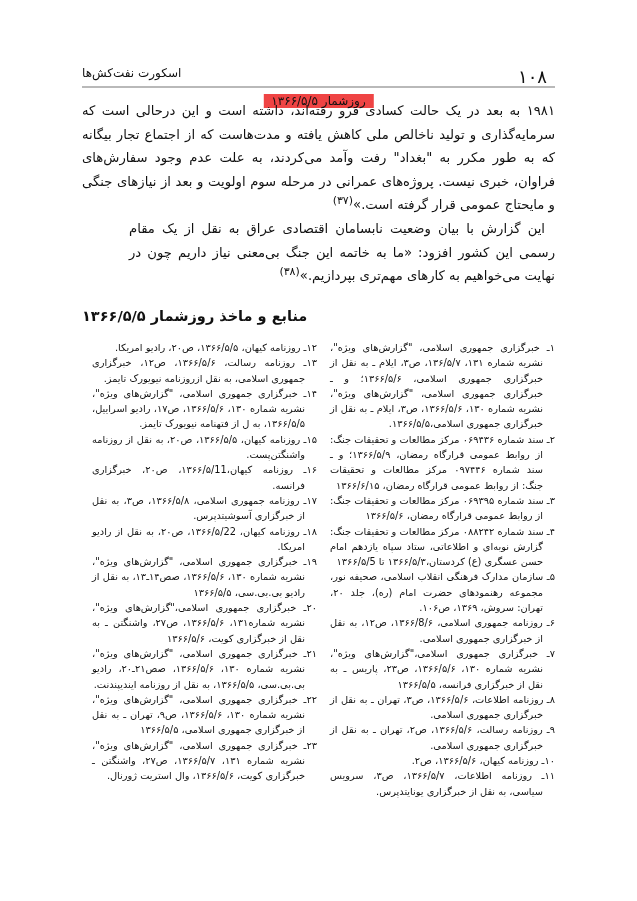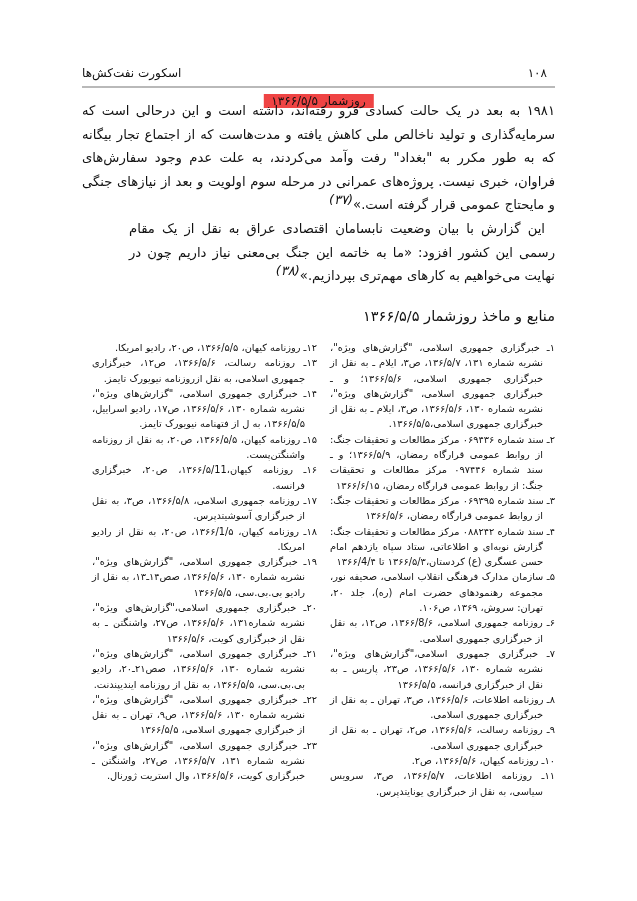--- a/index.html
+++ b/index.html
@@ -1,30 +1,30 @@
 <!DOCTYPE html>
 <html><head>
 <meta charset="utf-8">
 <style>
   html, body { margin: 0; padding: 0; background: #ffffff; }
   body { width: 637px; height: 901px; position: relative; overflow: hidden; font-family: "DejaVu Sans", sans-serif; color: #111; }
   .page { position: absolute; left: 0; top: 0; width: 637px; height: 901px; background: #fff; }
 
   .header { position: absolute; left: 82px; top: 62px; width: 473px; height: 30px; }
-  .page-num { position: absolute; right: 8px; top: 4px; font-size: 12px; direction: rtl; }
+  .page-num { position: absolute; right: 8px; top: 4px; font-size: 18px; direction: rtl; }
   .book-title { position: absolute; left: 0; top: 4px; font-size: 12px; direction: rtl; }
   .header-rule { position: absolute; left: 0; right: 0; top: 24px; height: 0; border-top: 2px solid #b9b9b9; }
   .running-date { position: absolute; left: 50%; transform: translateX(-50%); top: 32px; background: #ef4444; padding: 0 8px; font-size: 12px; direction: rtl; white-space: nowrap; }
 
   .body-text { position: absolute; left: 82px; top: 99px; width: 473px; direction: rtl; text-align: justify; font-size: 13.2px; line-height: 23.6px; }
   .body-text p { margin: 0; text-align-last: right; }
   .body-text p.indent { text-indent: 10px; margin-left: 47px; }
-  sup.fn { font-size: 13px; vertical-align: super; line-height: 0; font-style: italic; }
+  sup.fn { font-size: 11px; vertical-align: super; line-height: 0; }
 
-  .refs-title { position: absolute; left: 82px; top: 308px; width: 473px; text-align: right; direction: rtl; font-weight: normal; font-size: 14.5px; }
+  .refs-title { position: absolute; left: 82px; top: 308px; width: 473px; text-align: left; direction: rtl; font-weight: bold; font-size: 14.5px; }
 
   .col { position: absolute; top: 340px; width: 225px; direction: rtl; font-size: 9.8px; line-height: 15.3px; text-align: justify; }
   .col-right { right: 82px; }
   .col-left { left: 92px; }
   .ref { margin: 0; padding-right: 12px; text-indent: -12px; text-align-last: right; }
 </style>
 </head>
 <body>
 
 <div class="page">
@@ -40,38 +40,38 @@
     <p><span>۱۹۸۱ به بعد در یک حالت کسادی فرو رفته‌اند، داشته است و این درحالی است که سرمایه‌گذاری و تولید ناخالص ملی کاهش یافته و مدت‌هاست که از اجتماع تجار بیگانه که به طور مکرر به "بغداد" رفت وآمد می‌کردند، به علت عدم وجود سفارش‌های فراوان، خبری نیست. پروژه‌های عمرانی در مرحله سوم اولویت و بعد از نیازهای جنگی و مایحتاج عمومی قرار گرفته است.»</span><sup class="fn">(۳۷)</sup></p>
     <p class="indent"><span>این گزارش با بیان وضعیت نابسامان اقتصادی عراق به نقل از یک مقام رسمی این کشور افزود: «ما به خاتمه این جنگ بی‌معنی نیاز داریم چون در نهایت می‌خواهیم به کارهای مهم‌تری بپردازیم.»</span><sup class="fn">(۳۸)</sup></p>
   </div>
 
   <div class="refs-title">منابع و ماخذ روزشمار ۱۳۶۶/۵/۵</div>
 
   <div class="col col-right">
     <p class="ref">۱ـ خبرگزاری جمهوری اسلامی، "گزارش‌های ویژه"، نشریه شماره ۱۳۱، ۱۳۶/۵/۷، ص۳، ایلام ـ به نقل از خبرگزاری جمهوری اسلامی، ۱۳۶۶/۵/۶؛ و ـ خبرگزاری جمهوری اسلامی، "گزارش‌های ویژه"، نشریه شماره ۱۳۰، ۱۳۶۶/۵/۶، ص۳، ایلام ـ به نقل از خبرگزاری جمهوری اسلامی،۱۳۶۶/۵/۵.</p>
     <p class="ref">۲ـ سند شماره ۰۶۹۴۳۶ مرکز مطالعات و تحقیقات جنگ: از روابط عمومی قرارگاه رمضان، ۱۳۶۶/۵/۹؛ و ـ سند شماره ۰۹۷۴۴۶ مرکز مطالعات و تحقیقات جنگ: از روابط عمومی قرارگاه رمضان، ۱۳۶۶/۶/۱۵</p>
     <p class="ref">۳ـ سند شماره ۰۶۹۳۹۵ مرکز مطالعات و تحقیقات جنگ: از روابط عمومی قرارگاه رمضان، ۱۳۶۶/۵/۶</p>
-    <p class="ref">۴ـ سند شماره ۰۸۸۲۴۲ مرکز مطالعات و تحقیقات جنگ: گزارش نوبه‌ای و اطلاعاتی، ستاد سپاه یازدهم امام حسن عسگری (ع) کردستان،۱۳۶۶/۵/۳ تا ۱۳۶۶/4/۴</p>
+    <p class="ref">۴ـ سند شماره ۰۸۸۲۴۲ مرکز مطالعات و تحقیقات جنگ: گزارش نوبه‌ای و اطلاعاتی، ستاد سپاه یازدهم امام حسن عسگری (ع) کردستان،۱۳۶۶/۵/۳ تا ۱۳۶۶/۵/5</p>
     <p class="ref">۵ـ سازمان مدارک فرهنگی انقلاب اسلامی، صحیفه نور، مجموعه رهنمودهای حضرت امام (ره)، جلد ۲۰، تهران: سروش، ۱۳۶۹، ص۱۰۶.</p>
     <p class="ref">۶ـ روزنامه جمهوری اسلامی، ۱۳۶۶/8/۶، ص۱۲، به نقل از خبرگزاری جمهوری اسلامی.</p>
     <p class="ref">۷ـ خبرگزاری جمهوری اسلامی،"گزارش‌های ویژه"، نشریه شماره ۱۳۰، ۱۳۶۶/۵/۶، ص۲۳، پاریس ـ به نقل از خبرگزاری فرانسه، ۱۳۶۶/۵/۵</p>
     <p class="ref">۸ـ روزنامه اطلاعات، ۱۳۶۶/۵/۶، ص۳، تهران ـ به نقل از خبرگزاری جمهوری اسلامی.</p>
     <p class="ref">۹ـ روزنامه رسالت، ۱۳۶۶/۵/۶، ص۲، تهران ـ به نقل از خبرگزاری جمهوری اسلامی.</p>
     <p class="ref">۱۰ـ روزنامه کیهان، ۱۳۶۶/۵/۶، ص۲.</p>
     <p class="ref">۱۱ـ روزنامه اطلاعات، ۱۳۶۶/۵/۷، ص۳، سرویس سیاسی، به نقل از خبرگزاری یونایتدپرس.</p>
   </div>
 
   <div class="col col-left">
     <p class="ref">۱۲ـ روزنامه کیهان، ۱۳۶۶/۵/۵، ص۲۰، رادیو امریکا.</p>
     <p class="ref">۱۳ـ روزنامه رسالت، ۱۳۶۶/۵/۶، ص۱۲، خبرگزاری جمهوری اسلامی، به نقل ازروزنامه نیویورک تایمز.</p>
     <p class="ref">۱۴ـ خبرگزاری جمهوری اسلامی، "گزارش‌های ویژه"، نشریه شماره ۱۳۰، ۱۳۶۶/۵/۶، ص۱۷، رادیو اسراییل، ۱۳۶۶/۵/۵، به ل از فتهنامه نیویورک تایمز.</p>
     <p class="ref">۱۵ـ روزنامه کیهان، ۱۳۶۶/۵/۵، ص۲۰، به نقل از روزنامه واشنگتن‌پست.</p>
     <p class="ref">۱۶ـ روزنامه کیهان،۱۳۶۶/۵/11، ص۲۰، خبرگزاری فرانسه.</p>
     <p class="ref">۱۷ـ روزنامه جمهوری اسلامی، ۱۳۶۶/۵/۸، ص۳، به نقل از خبرگزاری آسوشیتدپرس.</p>
-    <p class="ref">۱۸ـ روزنامه کیهان، ۱۳۶۶/1/۵، ص۲۰، به نقل از رادیو امریکا.</p>
+    <p class="ref">۱۸ـ روزنامه کیهان، ۱۳۶۶/۵/22، ص۲۰، به نقل از رادیو امریکا.</p>
     <p class="ref">۱۹ـ خبرگزاری جمهوری اسلامی، "گزارش‌های ویژه"، نشریه شماره ۱۳۰، ۱۳۶۶/۵/۶، صص۱۴ـ۱۳، به نقل از رادیو بی.بی.سی، ۱۳۶۶/۵/۵</p>
     <p class="ref">۲۰ـ خبرگزاری جمهوری اسلامی،"گزارش‌های ویژه"، نشریه شماره۱۳۱، ۱۳۶۶/۵/۶، ص۲۷، واشنگتن ـ به نقل از خبرگزاری کویت، ۱۳۶۶/۵/۶</p>
     <p class="ref">۲۱ـ خبرگزاری جمهوری اسلامی، "گزارش‌های ویژه"، نشریه شماره ۱۳۰، ۱۳۶۶/۵/۶، صص۲۱ـ۲۰، رادیو بی.بی.سی، ۱۳۶۶/۵/۵، به نقل از روزنامه ایندیپندنت.</p>
     <p class="ref">۲۲ـ خبرگزاری جمهوری اسلامی، "گزارش‌های ویژه"، نشریه شماره ۱۳۰، ۱۳۶۶/۵/۶، ص۹، تهران ـ به نقل از خبرگزاری جمهوری اسلامی، ۱۳۶۶/۵/۵</p>
     <p class="ref">۲۳ـ خبرگزاری جمهوری اسلامی، "گزارش‌های ویژه"، نشریه شماره ۱۳۱، ۱۳۶۶/۵/۷، ص۲۷، واشنگتن ـ خبرگزاری کویت، ۱۳۶۶/۵/۶، وال استریت ژورنال.</p>
   </div>
 
 </div>
 
 </body></html>

